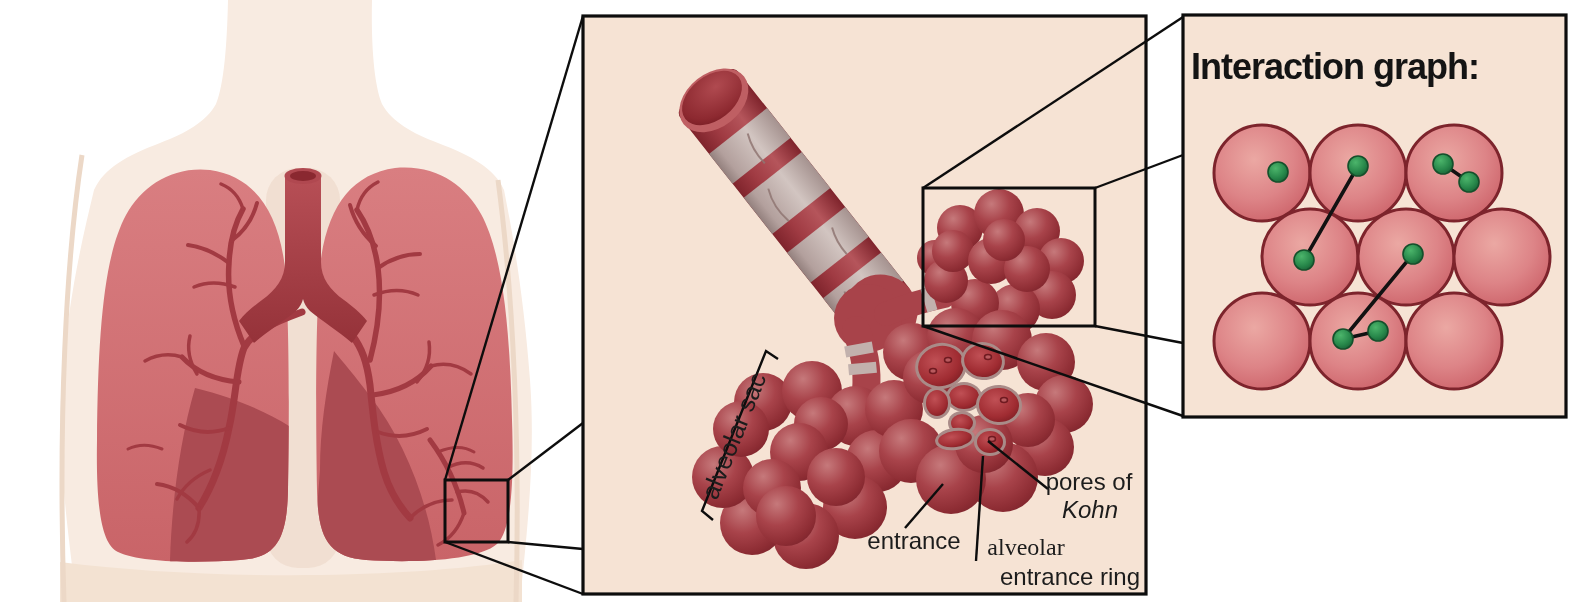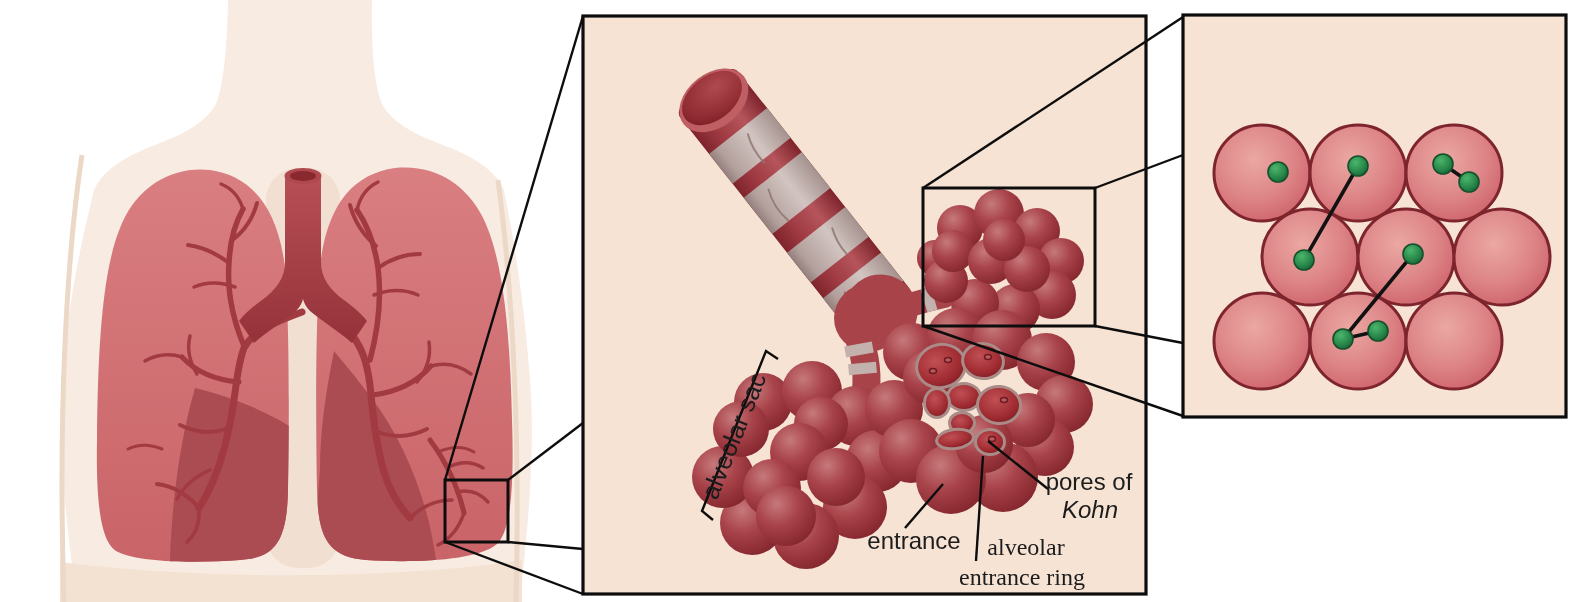--- a/index.html
+++ b/index.html
@@ -299,16 +299,17 @@
         <circle cx="1469" cy="182" r="10" class="ig-node"></circle>
         <circle cx="1413" cy="254" r="10" class="ig-node"></circle>
         <circle cx="1343" cy="339" r="10" class="ig-node"></circle>
         <circle cx="1378" cy="331" r="10" class="ig-node"></circle>
       </g>
 </svg>
 
 <span class="lbl rot" style="left:734px;top:436px;">alveolar sac</span>
 <span class="lbl" style="left:914px;top:541px;">entrance</span>
 <span class="lbl" style="left:1026px;top:547px;font-family:Liberation Serif, serif;">alveolar</span>
-<span class="lbl" style="left:1022px;top:577px;font-family:Liberation Serif, serif;">entrance ring</span>
+<span class="lbl" style="left:1070px;top:577px;">entrance ring</span>
 <span class="lbl" style="left:1089px;top:482px;">pores of</span>
 <span class="lbl" style="left:1090px;top:510px;font-style:italic;">Kohn</span>
+<span class="panel-title">Interaction graph:</span>
 </div>
 
 </body></html>

